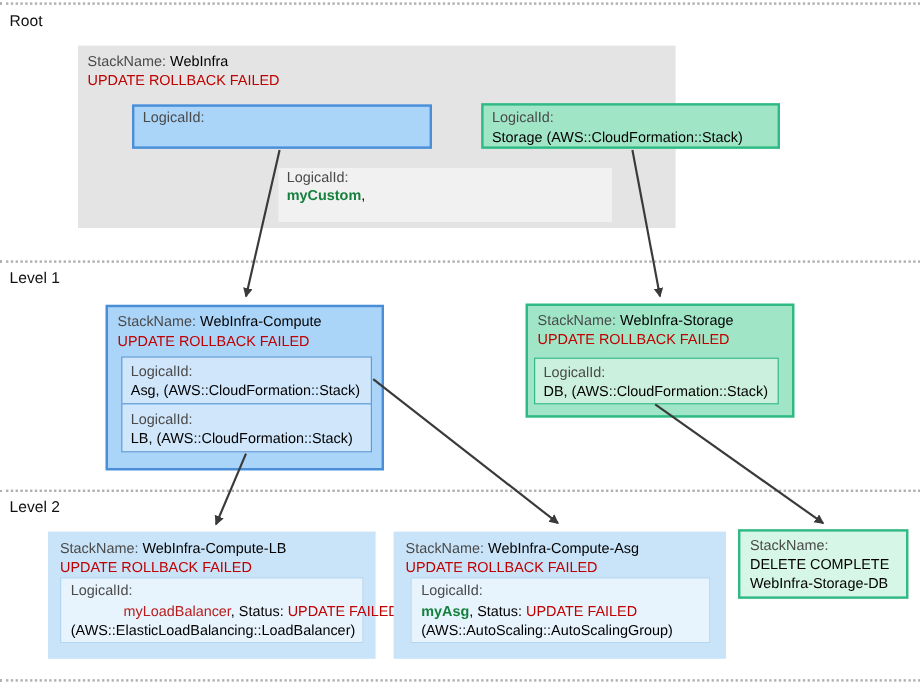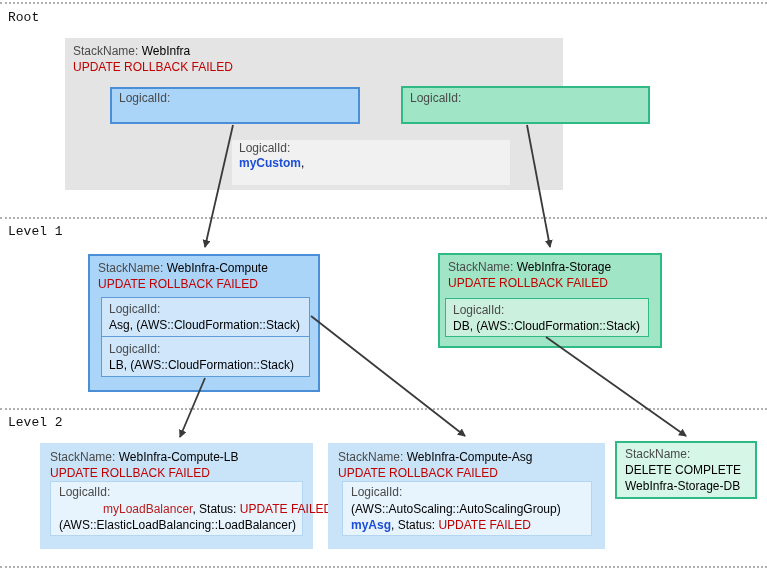--- a/index.html
+++ b/index.html
@@ -3,25 +3,25 @@
 <meta charset="utf-8">
 <style>
   html,body{margin:0;padding:0;background:#fff;}
   #canvas{
     position:relative;width:767px;height:577px;background:#ffffff;
     font-family:"Liberation Sans",sans-serif;font-size:12px;color:#000;
     overflow:hidden;
   }
   .abs{position:absolute;box-sizing:border-box;}
   .sep{position:absolute;left:0;width:767px;height:0;border-top:2px dotted #b0b0b0;}
-  .seclabel{position:absolute;left:8px;font-size:13px;color:#111;font-family:Liberation Mono, monospace;}
+  .seclabel{position:absolute;left:8px;font-size:13px;color:#111;}
   .line{white-space:nowrap;}
   .lbl{color:#4a4a4a;}
   .red{color:#c00000;}
-  .link-strong{color:#1d4ed8;font-weight:bold;}
+  .link-strong{color:#15803d;font-weight:bold;}
   .link-light{color:#b91c1c;margin-left:44px;}
 
   
   #root-box{left:65px;top:38px;width:498px;height:152px;background:#e4e4e4;padding:5px 8px;line-height:16px;}
   #root-compute{left:110px;top:87px;width:250px;height:37px;background:#aad4f8;border:2px solid #4a8ed8;padding:1px 7px;line-height:16px;}
   #root-storage{left:401px;top:86px;width:249px;height:38px;background:#a0e6c6;border:2px solid #2fb984;padding:2px 7px;line-height:16px;}
   #root-custom{left:232px;top:140px;width:278px;height:45px;background:#f1f1f1;padding:1px 7px;line-height:15px;}
 
   
   #l1-compute{left:88px;top:254px;width:232px;height:138px;background:#aad4f8;border:2px solid #4a8ed8;padding:4px 8px;line-height:16px;}
@@ -57,20 +57,21 @@
     <div class="line"><span class="lbl">StackName:</span> <span>WebInfra</span></div>
     <div class="line red">UPDATE ROLLBACK FAILED</div>
   </div>
 
   <div class="abs" id="root-compute">
     <div class="line"><span class="lbl">LogicalId:</span></div>
   </div>
 
   <div class="abs" id="root-storage">
     <div class="line"><span class="lbl">LogicalId:</span></div>
+    <div class="line">Storage (AWS::CloudFormation::Stack)</div>
   </div>
 
   <div class="abs" id="root-custom">
     <div class="line"><span class="lbl">LogicalId:</span></div>
     <div class="line"><span class="link-strong">myCustom</span><span>,</span></div>
   </div>
 
   <div class="abs" id="l1-compute">
     <div class="line"><span class="lbl">StackName:</span> <span>WebInfra-Compute</span></div>
     <div class="line red">UPDATE ROLLBACK FAILED</div>
@@ -107,22 +108,22 @@
     <div class="line">(AWS::ElasticLoadBalancing::LoadBalancer)</div>
   </div>
 
   <div class="abs" id="l2-asg">
     <div class="line"><span class="lbl">StackName:</span> <span>WebInfra-Compute-Asg</span></div>
     <div class="line red">UPDATE ROLLBACK FAILED</div>
   </div>
 
   <div class="abs" id="l2-asg-res">
     <div class="line"><span class="lbl">LogicalId:</span></div>
+    <div class="line"><span class="link-strong">myAsg</span><span>, Status:</span> <span class="red">UPDATE FAILED</span></div>
     <div class="line">(AWS::AutoScaling::AutoScalingGroup)</div>
-    <div class="line"><span class="link-strong">myAsg</span><span>, Status:</span> <span class="red">UPDATE FAILED</span></div>
   </div>
 
   <div class="abs" id="l2-db">
     <div class="line"><span class="lbl">StackName:</span></div>
     <div class="line">DELETE COMPLETE</div>
     <div class="line">WebInfra-Storage-DB</div>
   </div>
 
   <svg id="arrows" viewBox="0 0 767 577" xmlns="http://www.w3.org/2000/svg">
     <defs>

